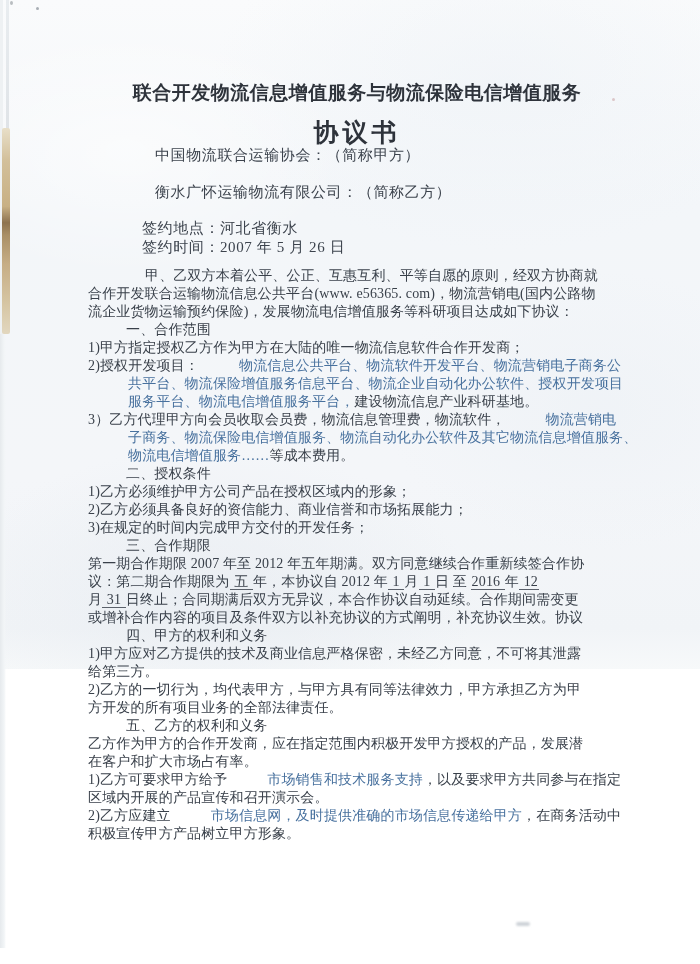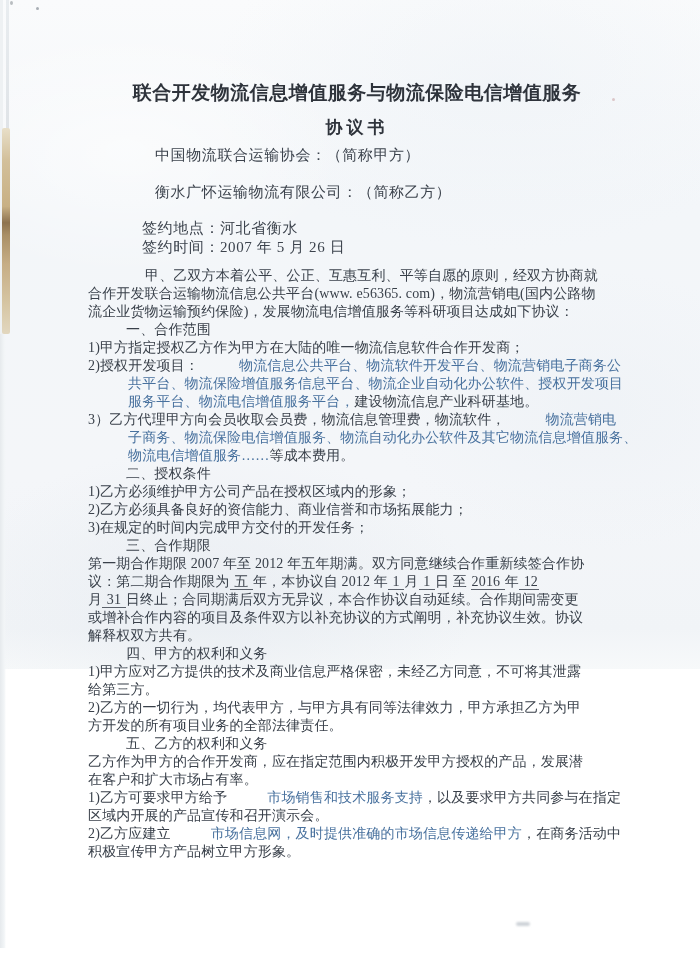--- a/index.html
+++ b/index.html
@@ -20,21 +20,21 @@
   .edge-line-top{position:absolute;left:6px;top:0;width:3px;height:130px;background:linear-gradient(180deg,#e9edf0,#dfe3e7);}
   .tape-strip{position:absolute;left:2px;top:128px;width:8px;height:206px;border-radius:2px;
     background:linear-gradient(180deg,#e8dfc9 0%,#d2bf9a 16%,#c8b084 38%,#8d7350 46%,#a98f66 52%,#c6ad85 66%,#d5c4a1 84%,#e2d7bf 100%);}
   .edge-line-bottom{position:absolute;left:0;top:334px;width:6px;height:614px;
     background:linear-gradient(90deg,#e6eaed,#f2f5f7 70%,rgba(246,248,250,0));}
   .speck{position:absolute;border-radius:50%;}
   .smudge{position:absolute;border-radius:2px;filter:blur(1px);}
   
   .t-center{position:absolute;left:17px;width:680px;text-align:center;white-space:nowrap;}
   .doc-title{top:80px;font-size:19px;font-weight:700;color:#2e333b;letter-spacing:.5px;}
-  .doc-subtitle{top:116px;font-size:17px;font-weight:700;color:#2e333b;letter-spacing:4px;}
+  .doc-subtitle{top:116px;font-size:25px;font-weight:700;color:#2e333b;letter-spacing:4px;}
   .abs-line{position:absolute;white-space:nowrap;font-size:15px;color:#3c434d;letter-spacing:.6px;}
   .party-a{left:155px;top:146px;}
   .party-b{left:155px;top:183px;}
   .sign-place{left:142px;top:219px;text-align:center;}
   .sign-date{left:142px;top:238px;}
   #body-text{position:absolute;left:88px;top:267px;width:545px;}
   .line{font-size:14px;line-height:18px;color:#39404a;white-space:nowrap;letter-spacing:.15px;}
   .line .blue{color:#48719e;padding-left:40px;}
   .line .u{border-bottom:1.4px solid #5a606a;padding:0 1px;}
   .ind1{padding-left:38px;}
@@ -80,21 +80,20 @@
       <div class="line"><span class="blue">物流电信增值服务……</span>等成本费用。</div>
       <div class="line ind1">二、授权条件</div>
       <div class="line">1)乙方必须维护甲方公司产品在授权区域内的形象；</div>
       <div class="line">2)乙方必须具备良好的资信能力、商业信誉和市场拓展能力；</div>
       <div class="line">3)在规定的时间内完成甲方交付的开发任务；</div>
       <div class="line ind1">三、合作期限</div>
       <div class="line">第一期合作期限 2007 年至 2012 年五年期满。双方同意继续合作重新续签合作协</div>
       <div class="line">议：第二期合作期限为<span class="u"> 五 </span>年，本协议自 2012 年<span class="u"> 1 </span>月<span class="u"> 1 </span>日 至 <span class="u"> 2016 </span>年<span class="u"> 12</span></div>
       <div class="line">月<span class="u"> 31 </span>日终止；合同期满后双方无异议，本合作协议自动延续。合作期间需变更</div>
       <div class="line">或增补合作内容的项目及条件双方以补充协议的方式阐明，补充协议生效。协议</div>
-      <div class="line">解释权双方共有。</div>
       <div class="line ind1">四、甲方的权利和义务</div>
       <div class="line">1)甲方应对乙方提供的技术及商业信息严格保密，未经乙方同意，不可将其泄露</div>
       <div class="line">给第三方。</div>
       <div class="line">2)乙方的一切行为，均代表甲方，与甲方具有同等法律效力，甲方承担乙方为甲</div>
       <div class="line">方开发的所有项目业务的全部法律责任。</div>
       <div class="line ind1">五、乙方的权利和义务</div>
       <div class="line">乙方作为甲方的合作开发商，应在指定范围内积极开发甲方授权的产品，发展潜</div>
       <div class="line">在客户和扩大市场占有率。</div>
       <div class="line">1)乙方可要求甲方给予<span class="blue">市场销售和技术服务支持</span>，以及要求甲方共同参与在指定</div>
       <div class="line">区域内开展的产品宣传和召开演示会。</div>

